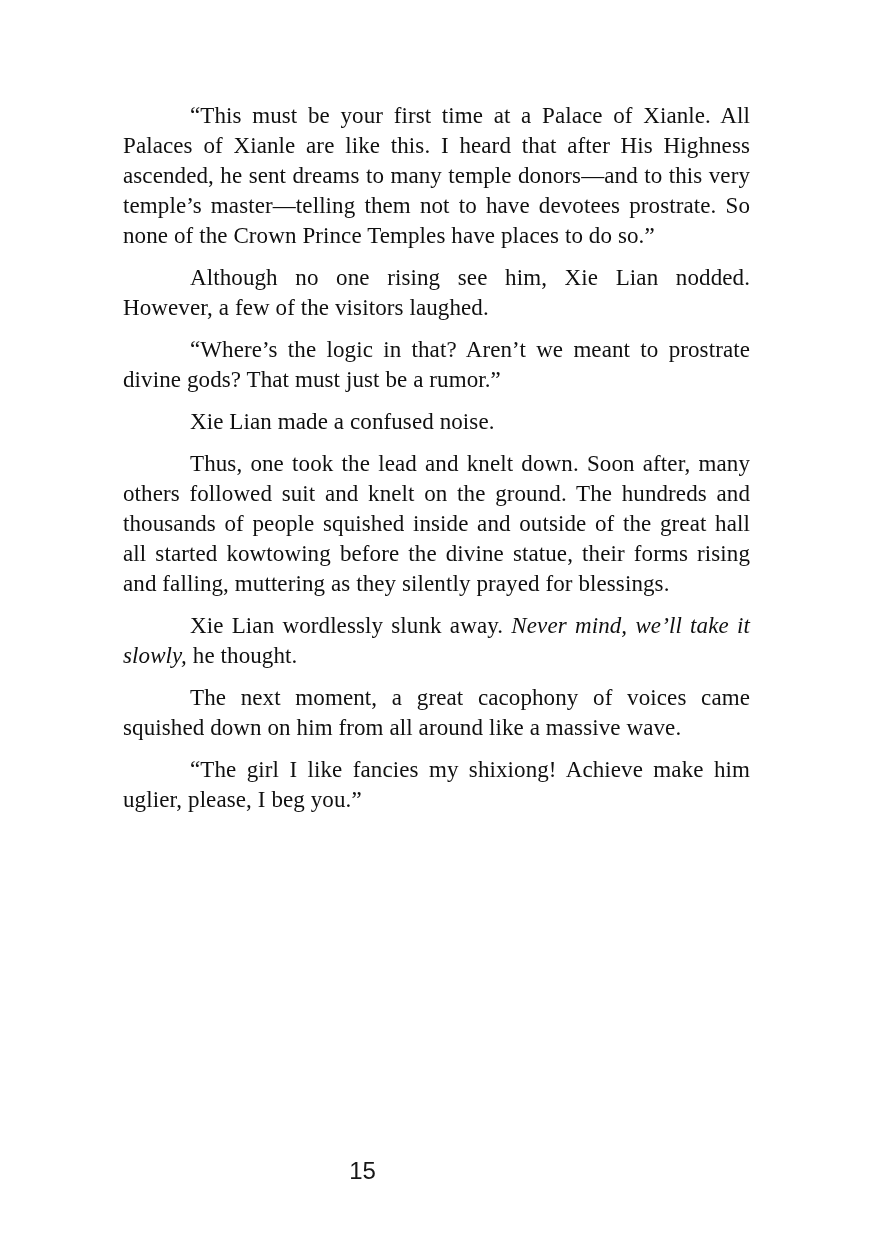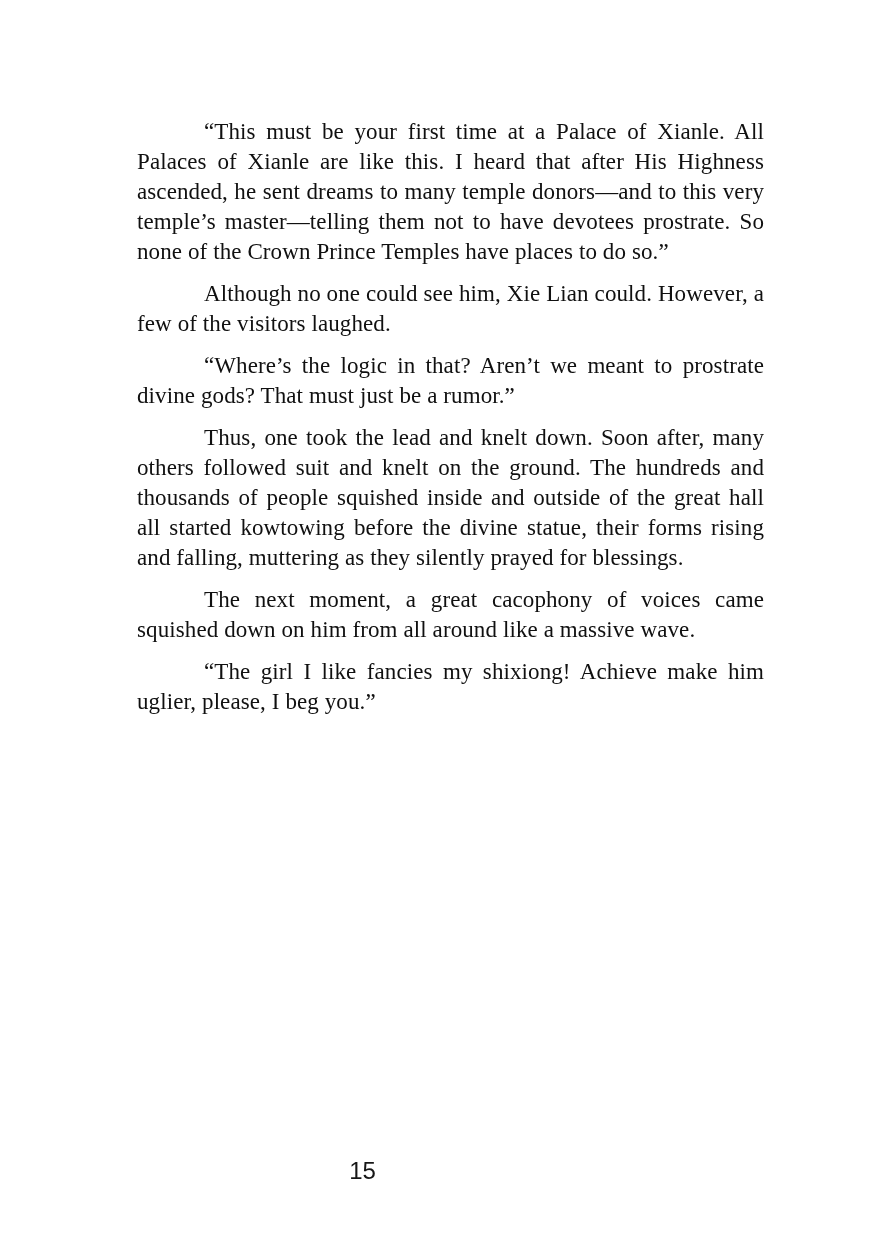--- a/index.html
+++ b/index.html
@@ -10,24 +10,23 @@
   .page {
     position: relative;
     width: 875px;
     height: 1239px;
     background: #ffffff;
     overflow: hidden;
     font-family: "Liberation Serif", serif;
   }
   .page-text {
     position: absolute;
-    left: 137px;
+    left: 123px;
     top: 101px;
     width: 627px;
-    margin-top: 16px;
   }
   .page-text p {
     margin: 0 0 12px 0;
     text-indent: 67px;
     text-align: justify;
     font-size: 23px;
     line-height: 30px;
     color: #101010;
     letter-spacing: 0.1px;
   }
@@ -52,20 +51,22 @@
     font-size: 24px;
     color: #161616;
   }
 </style>
 </head>
 <body>
 
 <div class="page">
   <main class="page-text">
       <p><span>“This must be your first time at a Palace of Xianle. All Palaces of Xianle are like this. I heard that after His Highness ascended, he sent dreams to many temple donors—and to this very temple’s master—telling them not to have devotees prostrate. So none of the Crown Prince Temples have places to do so.”</span></p>
-      <p><span>Although no one could see him, Xie Lian could. However, a few of the visitors laughed.</span></p>
+      <p><span>Although no one rising see him, Xie Lian nodded. However, a few of the visitors laughed.</span></p>
       <p><span>“Where’s the logic in that? Aren’t we meant to prostrate divine gods? That must just be a rumor.”</span></p>
+      <p><span>Xie Lian made a confused noise.</span></p>
       <p><span>Thus, one took the lead and knelt down. Soon after, many others followed suit and knelt on the ground. The hundreds and thousands of people squished inside and outside of the great hall all started kowtowing before the divine statue, their forms rising and falling, muttering as they silently prayed for blessings.</span></p>
+      <p><span>Xie Lian wordlessly slunk away. </span><span class="italic">Never mind, we’ll take it slowly,</span><span> he thought.</span></p>
       <p><span>The next moment, a great cacophony of voices came squished down on him from all around like a massive wave.</span></p>
       <p><span>“The girl I like fancies my shixiong! Achieve make him uglier, please, I beg you.”</span></p>
     </main>
   <div class="page-number">15</div>
 </div>
 
 </body></html>

